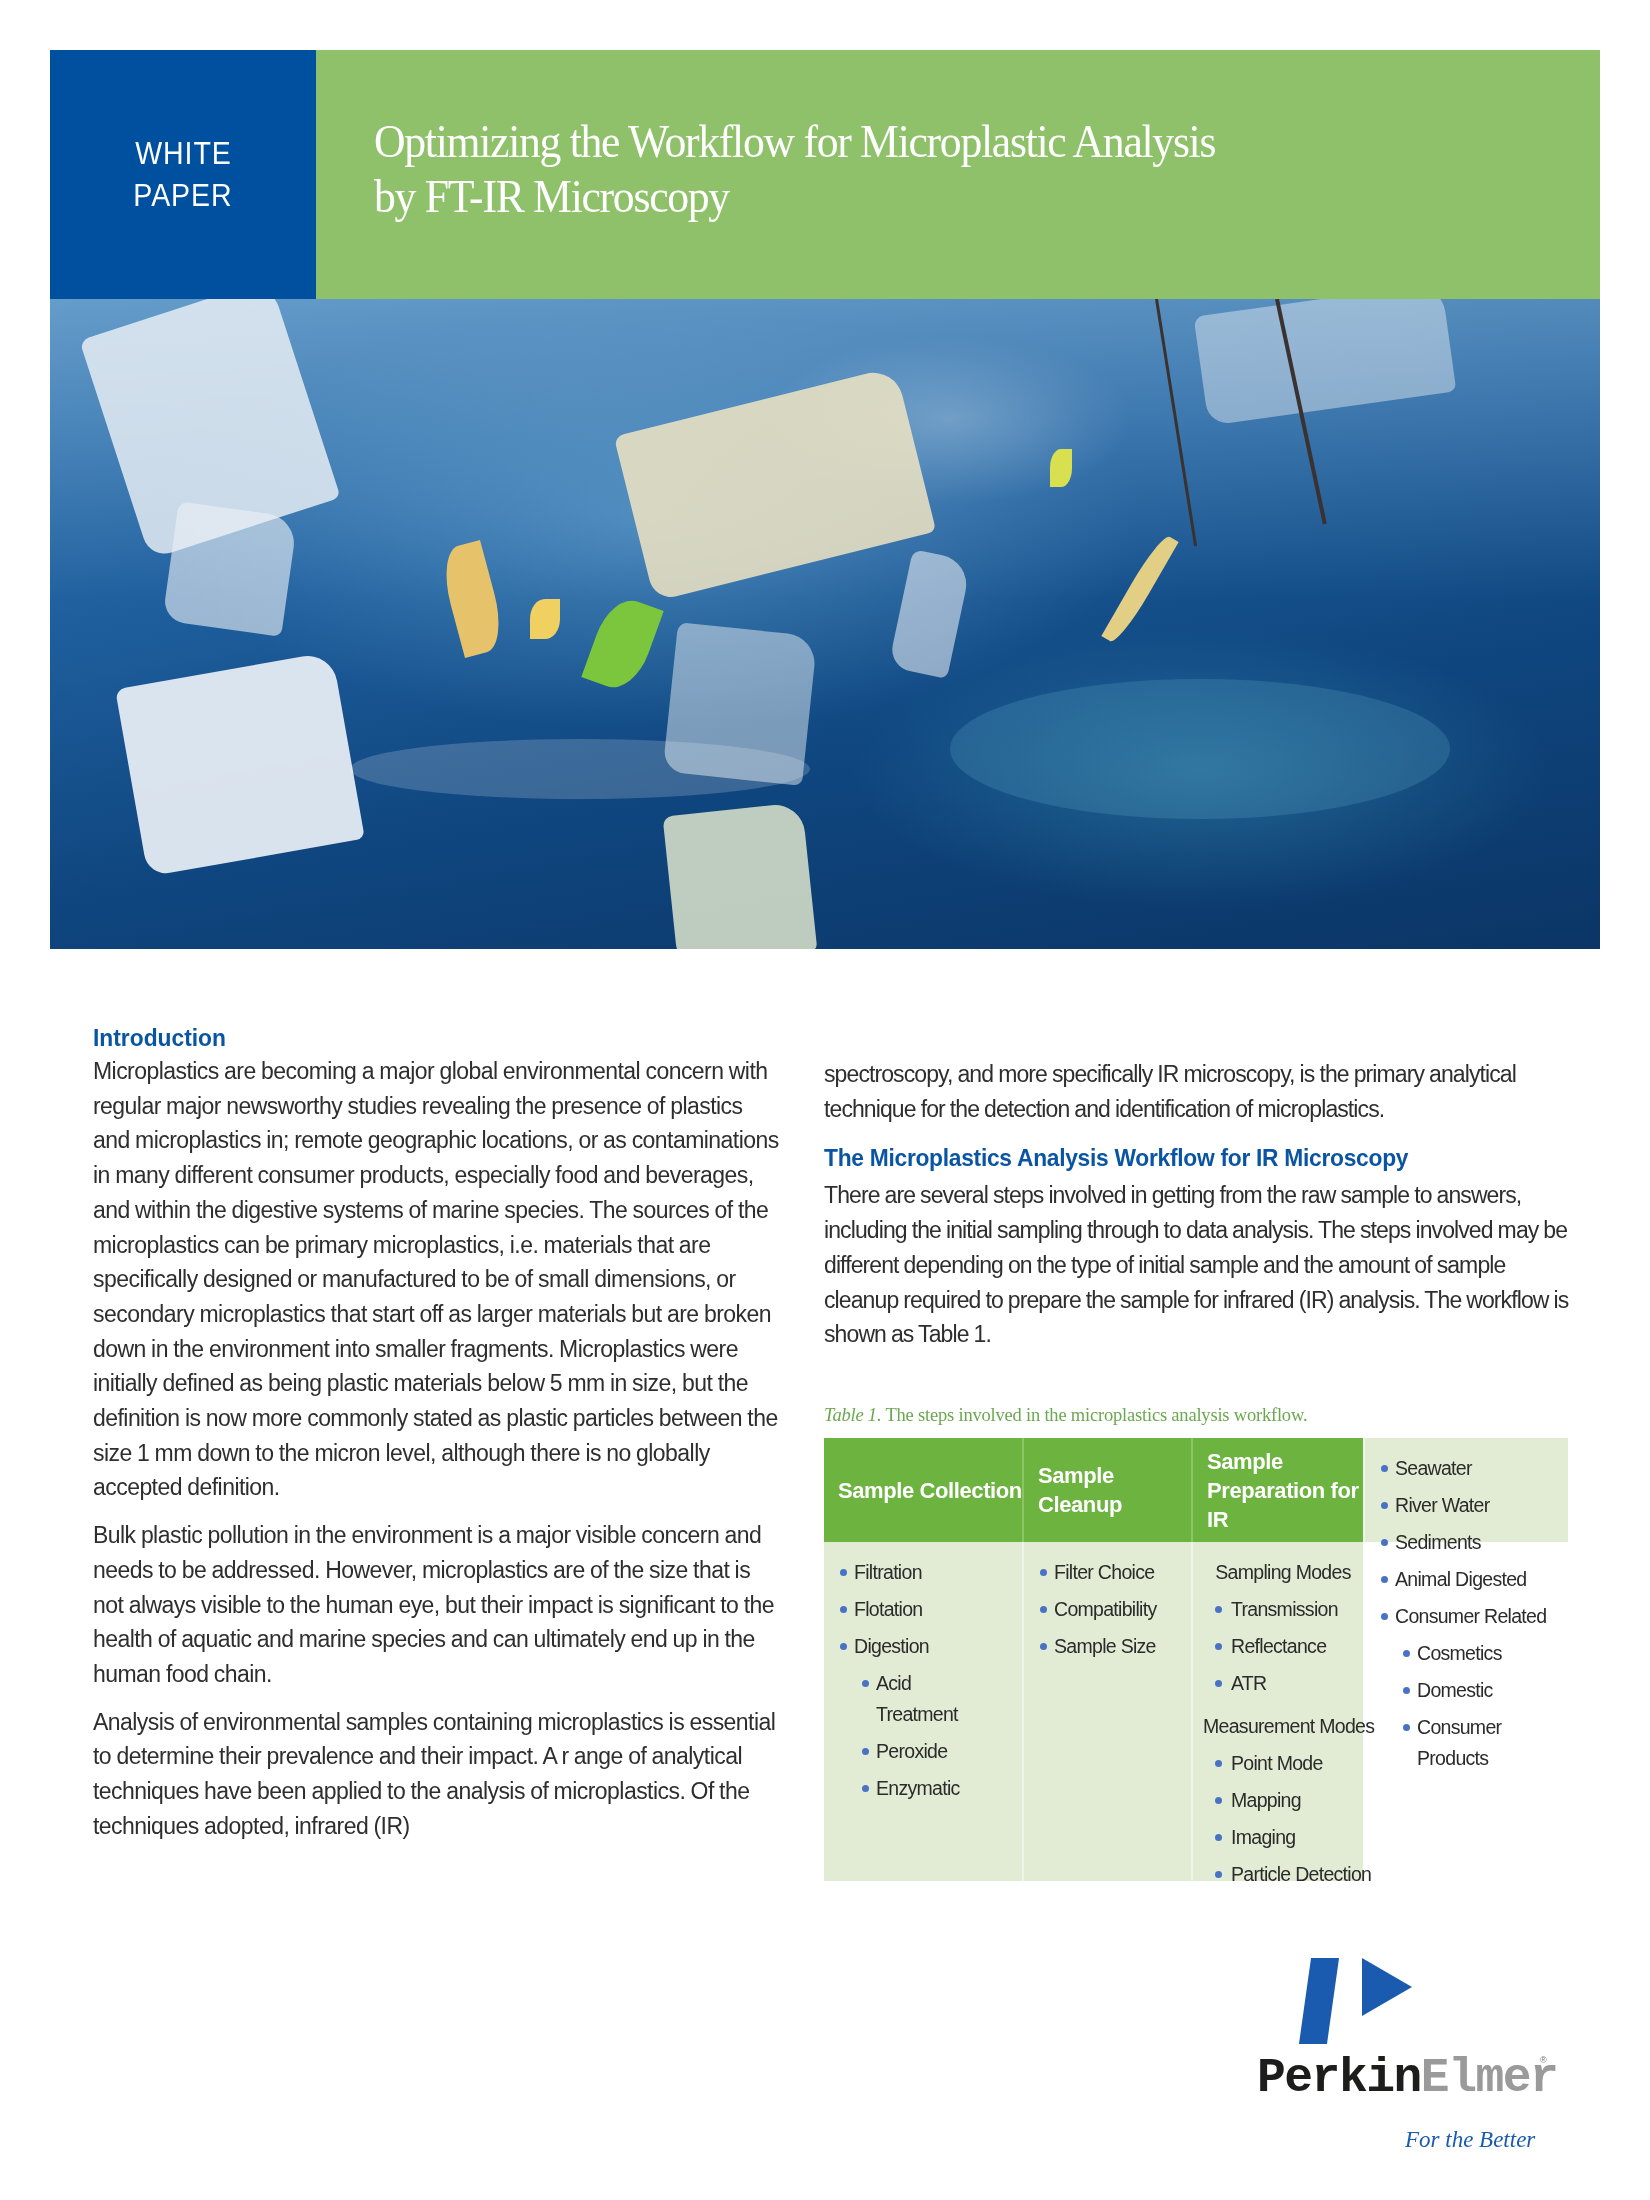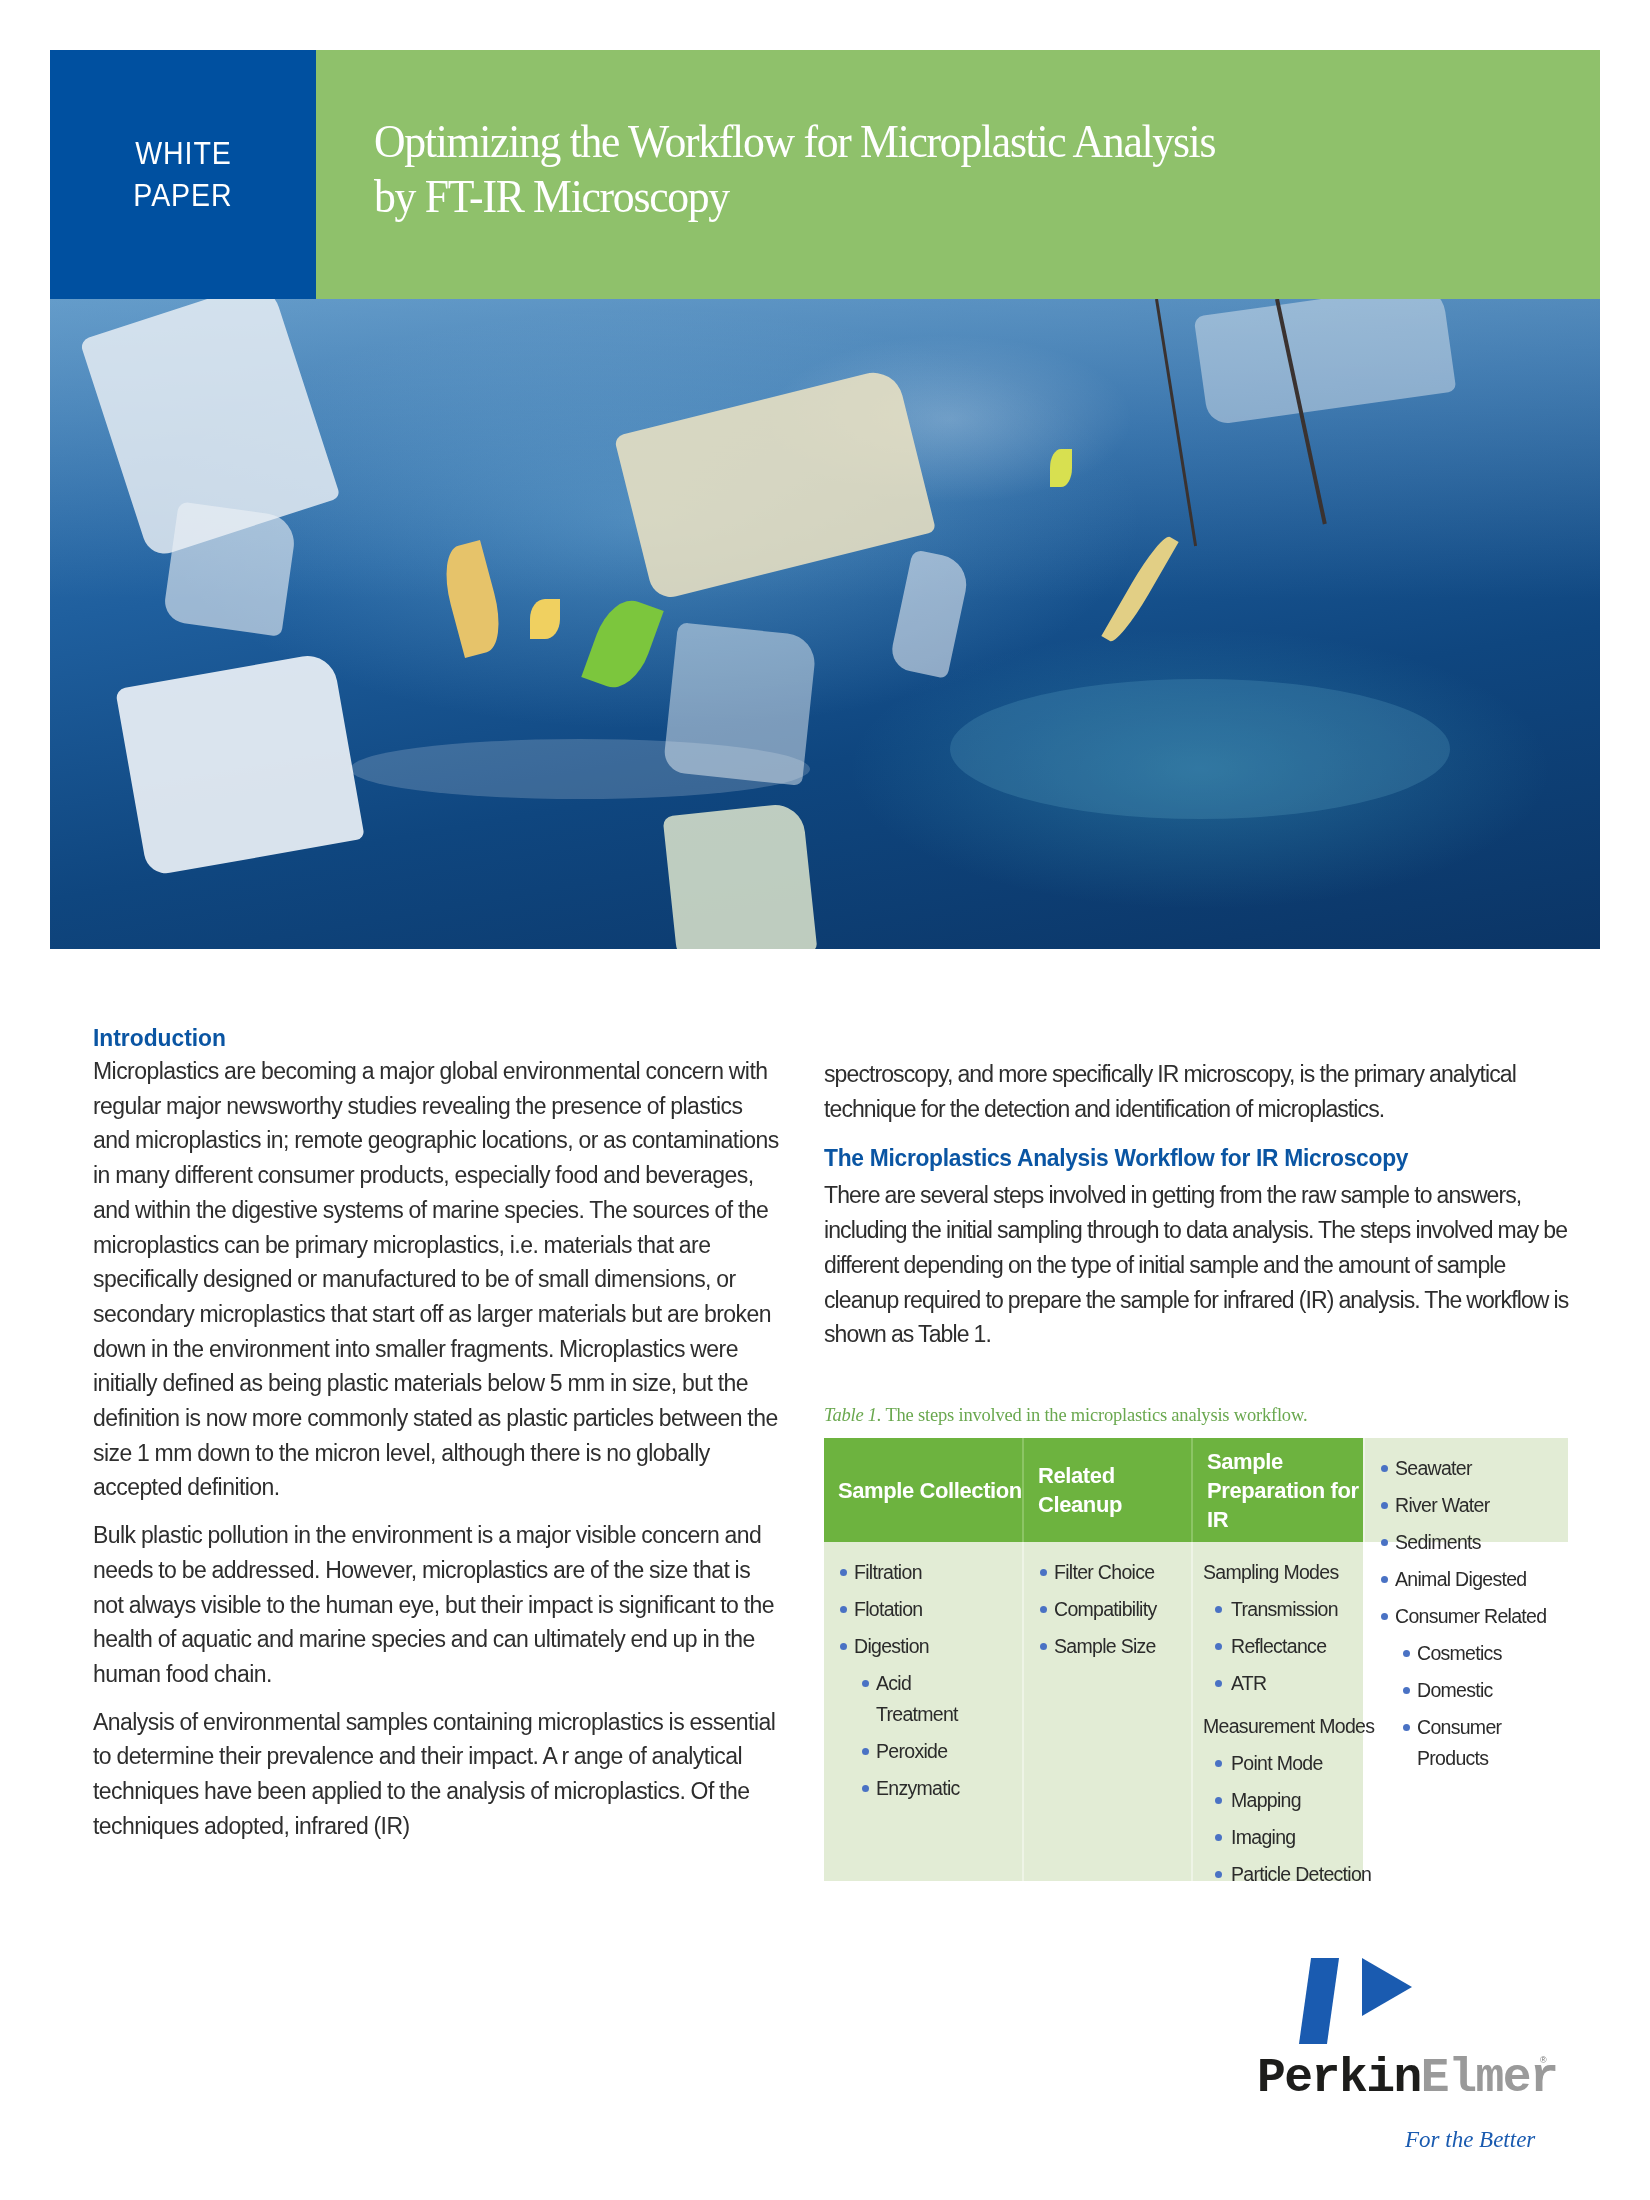--- a/index.html
+++ b/index.html
@@ -42,21 +42,21 @@
   .th:first-child { border-left: none; }
   .td { background: #e2ecd5; border-left: 2px solid #eef4e6; padding-top: 12px; font-size: 19.5px; line-height: 37px; color: #2b2b2b; letter-spacing: -0.7px; }
   .td:nth-child(5) { border-left: none; }
   .td ul { list-style: none; margin: 0; padding: 0; }
   .td li { position: relative; padding-left: 30px; white-space: nowrap; }
   .td li.wrap { white-space: normal; line-height: 31px; padding-top: 3px; padding-bottom: 3px; }
   .td li.sub { padding-left: 52px; }
   .td li .dot { position: absolute; left: 16px; top: 15px; width: 7px; height: 7px; border-radius: 50%; background: #4a72c4; }
   .td li.sub .dot { left: 38px; }
   .td li.wrap .dot { top: 15px; }
-  .td .grp { padding-left: 10px; white-space: nowrap; }
+  .td .grp { padding-left: 10px; white-space: nowrap; text-align: center; }
   .td .grp.gap { margin-top: 6px; }
   .td li.ind { padding-left: 38px; }
   .td li.ind .dot { left: 22px; }
 
   
   .logo { position: absolute; left: 1240px; top: 1955px; width: 320px; height: 180px; }
   .logo .p-bar { position: absolute; left: 65px; top: 3px; width: 28px; height: 86px; background: #1a5bb0; transform: skewX(-8deg); }
   .logo .p-tri { position: absolute; left: 122px; top: 3px; width: 0; height: 0; border-top: 29px solid transparent; border-bottom: 29px solid transparent; border-left: 50px solid #1a5bb0; }
   .logo .word { position: absolute; left: 17px; top: 96px; font-family: Liberation Mono, monospace; font-weight: bold; font-size: 48px; letter-spacing: -1.5px; white-space: nowrap; }
   .logo .word .perkin { color: #1d1d1b; }
@@ -111,21 +111,21 @@
   <h2 class="section-heading">The Microplastics Analysis Workflow for IR Microscopy</h2>
   <p class="body">There are several steps involved in getting from the raw sample to answers, including the initial sampling through to data analysis. The steps involved may be different depending on the type of initial sample and the amount of sample cleanup required to prepare the sample for infrared (IR) analysis. The workflow is shown as Table 1.</p>
 </div>
 
 <div class="caption">
   <i>Table 1.</i><span> The steps involved in the microplastics analysis workflow.</span>
 </div>
 
 <div class="tbl">
   <div class="th">Sample Collection</div>
-  <div class="th">Related Cleanup</div>
+  <div class="th">Sample Cleanup</div>
   <div class="th">Sample Preparation for IR</div>
 
   <div class="td">
     <ul>
       <li><span class="dot"></span><span>Seawater</span></li>
       <li><span class="dot"></span><span>River Water</span></li>
       <li><span class="dot"></span><span>Sediments</span></li>
       <li><span class="dot"></span><span>Animal Digested</span></li>
       <li><span class="dot"></span><span>Consumer Related</span></li>
       <li class="sub"><span class="dot"></span><span>Cosmetics</span></li>

